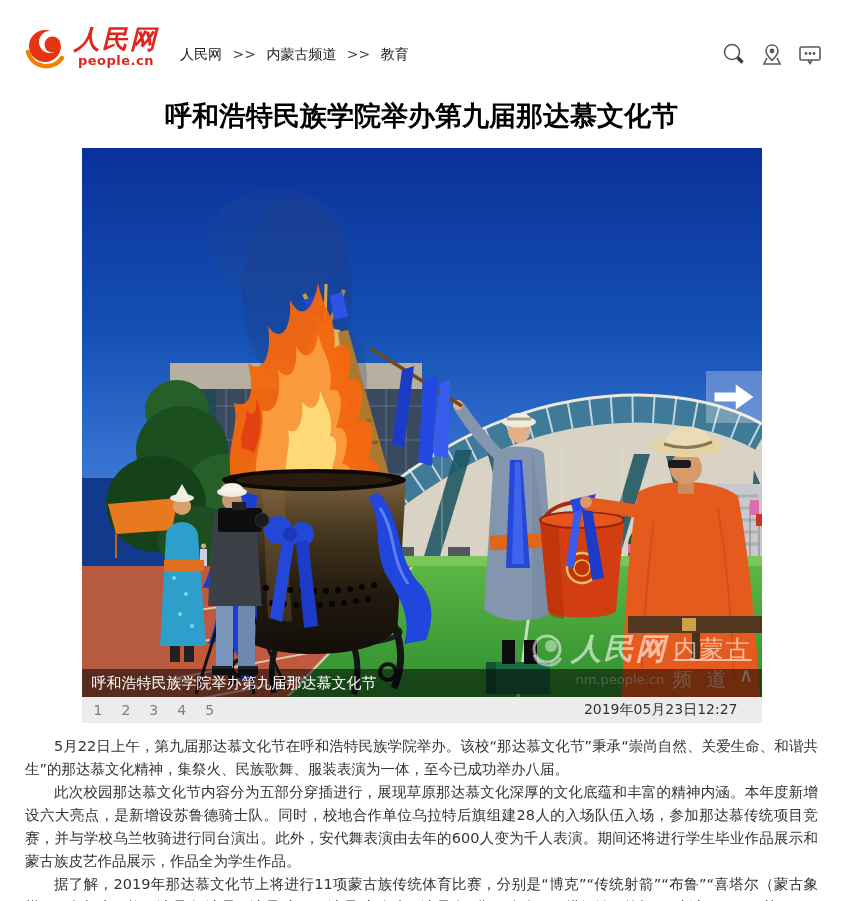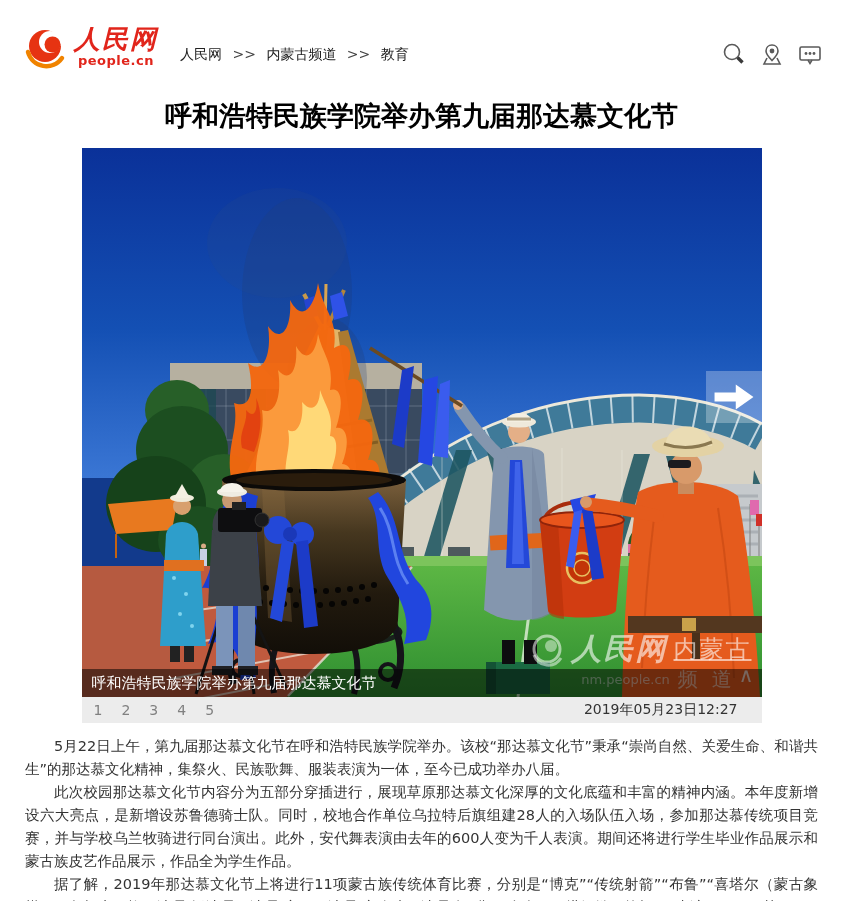--- a/index.html
+++ b/index.html
@@ -27,21 +27,21 @@
   .photo-wrap svg.scene{display:block;width:680px;height:549px;}
   .caption-bar{position:absolute;left:0;right:0;bottom:0;height:28px;background:rgba(0,0,0,.52);
                color:#fff;font-size:15px;line-height:28px;padding-left:10px;box-sizing:border-box;}
   .nav-arrow{position:absolute;right:0;top:223px;width:56px;height:52px;background:rgba(255,255,255,.28);
              display:flex;align-items:center;justify-content:center;cursor:pointer;}
   .watermark{position:absolute;right:10px;bottom:8px;text-align:left;color:rgba(255,255,255,.6);
              pointer-events:none;line-height:1;}
   .wm-row1{display:flex;align-items:center;gap:6px;}
   .wm-brand{font-size:30px;font-weight:bold;font-style:italic;letter-spacing:2px;}
   .wm-region{font-size:24px;letter-spacing:2px;text-decoration:underline;}
-  .wm-row2{display:flex;align-items:center;gap:8px;margin-top:2px;padding-left:46px;justify-content:center;}
+  .wm-row2{display:flex;align-items:center;gap:8px;margin-top:2px;padding-left:46px;}
   .wm-url{font-size:13px;color:rgba(255,255,255,.55);}
   .wm-channel{font-size:20px;letter-spacing:14px;color:rgba(255,255,255,.55);}
   .wm-chevron{position:absolute;right:8px;bottom:10px;font-size:20px;color:rgba(255,255,255,.75);}
 
   
   .meta-bar{width:680px;height:26px;margin:0 auto;background:#ececec;display:flex;
             align-items:center;justify-content:space-between;font-size:14px;}
   .pages{display:flex;gap:19px;padding-left:12px;}
   .pages .pg{color:#808080;cursor:pointer;}
   .pub-date{color:#333;padding-right:24px;}

